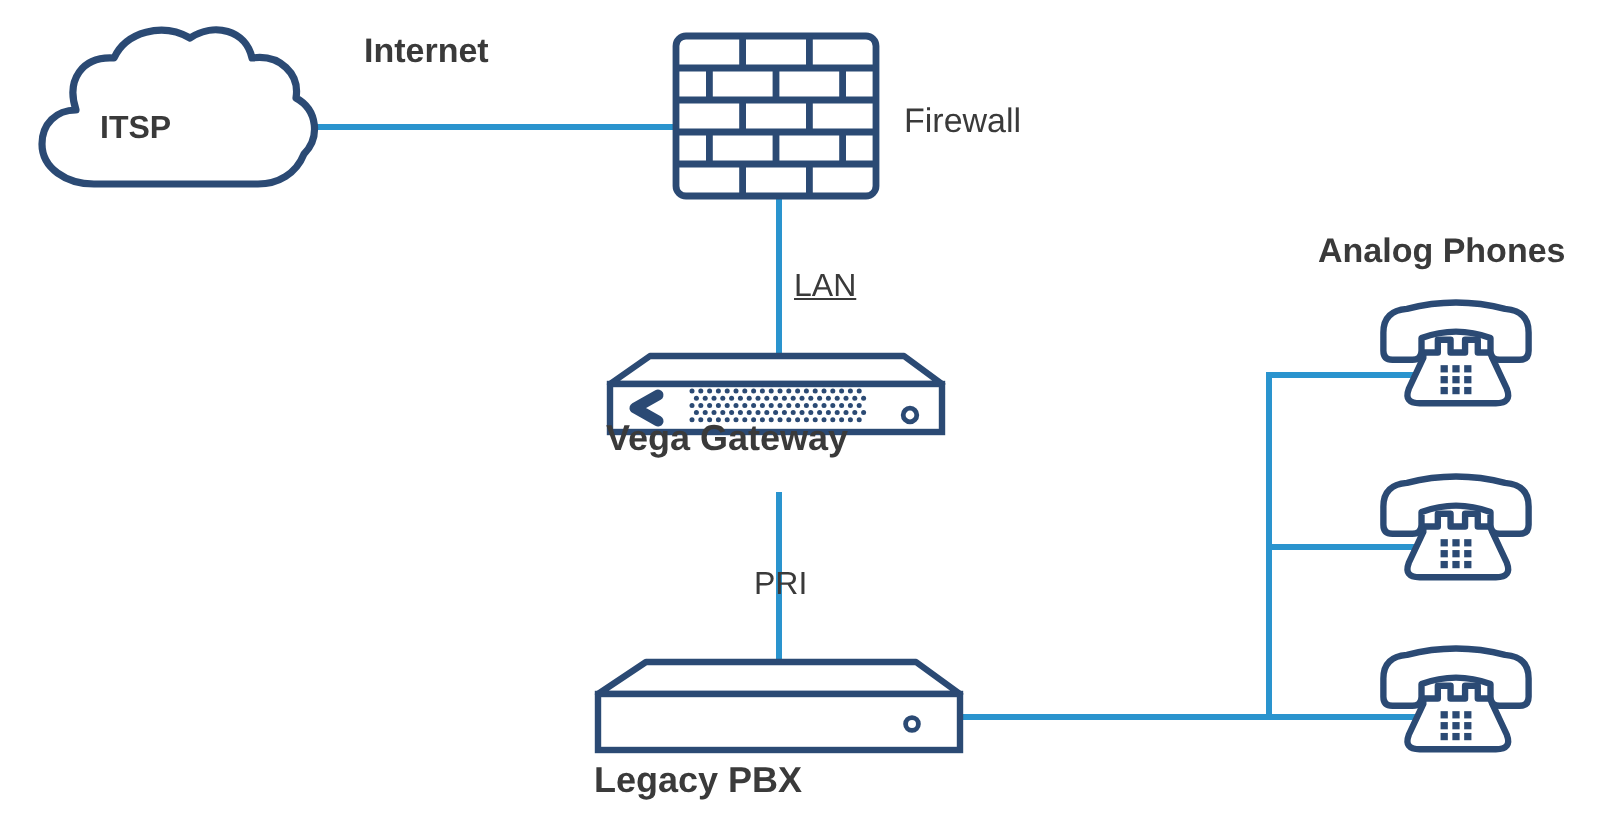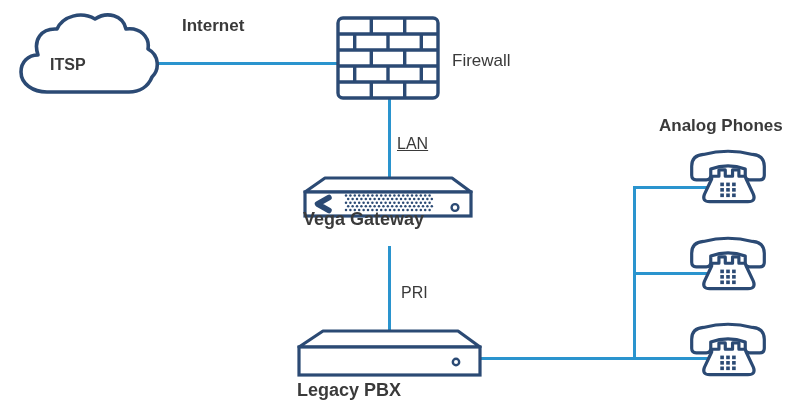--- a/index.html
+++ b/index.html
@@ -184,21 +184,21 @@
           <circle cx="113.4" cy="33.9" r="1.25" fill="currentColor"></circle>
           <circle cx="117.8" cy="33.9" r="1.25" fill="currentColor"></circle>
           <circle cx="122.2" cy="33.9" r="1.25" fill="currentColor"></circle>
           <circle cx="126.6" cy="33.9" r="1.25" fill="currentColor"></circle>
         </g>
       <circle cx="152" cy="31.5" r="3.4" fill="#fff" stroke="currentColor" stroke-width="2.4"></circle>
     </svg>
   </div>
   <div class="lbl center f18" style="left:303px;top:208px;width:170px;">Vega Gateway</div>
 
-  <div class="lbl f16" style="left:401px;top:283px;">PRI</div>
+  <div class="lbl f16" style="left:377px;top:283px;">PRI</div>
 
   <div class="abs" style="left:297px;top:329px;color:var(--outline);">
     <svg width="185" height="48" viewBox="0 0 185 48">
       <polygon points="26,2 161,2 183,18 2,18" fill="#fff" stroke="currentColor" stroke-width="3.2" stroke-linejoin="round"></polygon>
       <rect x="2" y="18" width="181" height="28" fill="#fff" stroke="currentColor" stroke-width="3.2"></rect>
       <circle cx="159" cy="33" r="3.2" fill="#fff" stroke="currentColor" stroke-width="2.4"></circle>
     </svg>
   </div>
   <div class="lbl center f17" style="left:659px;top:115px;width:130px;">Analog Phones</div>
 

